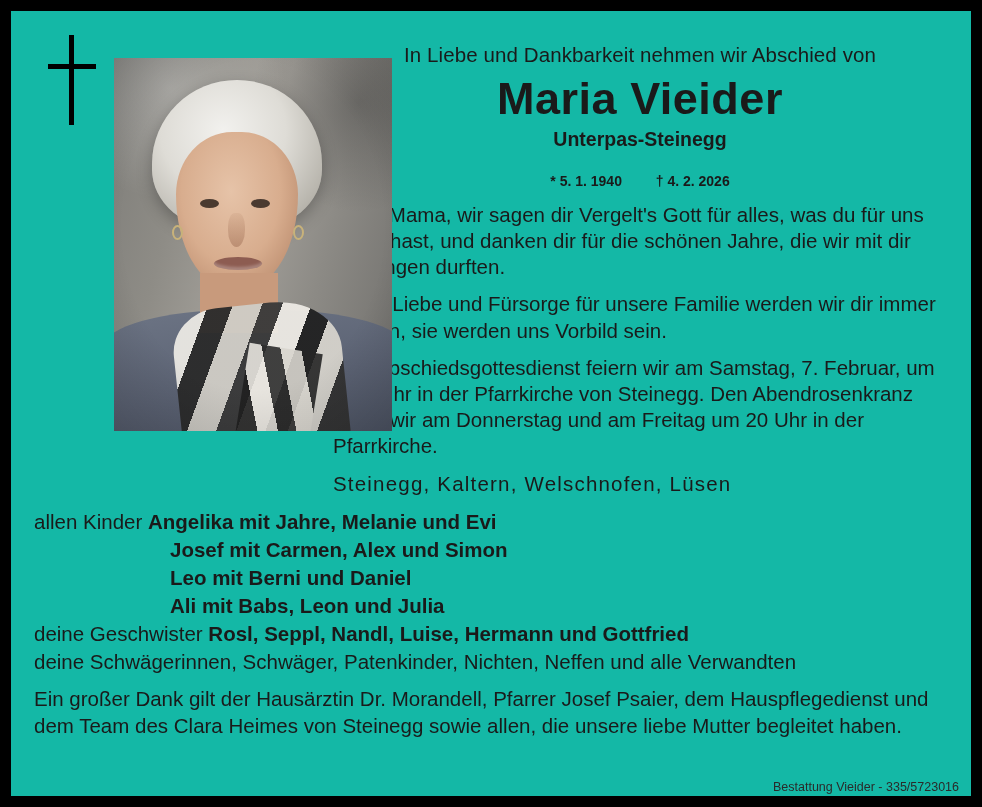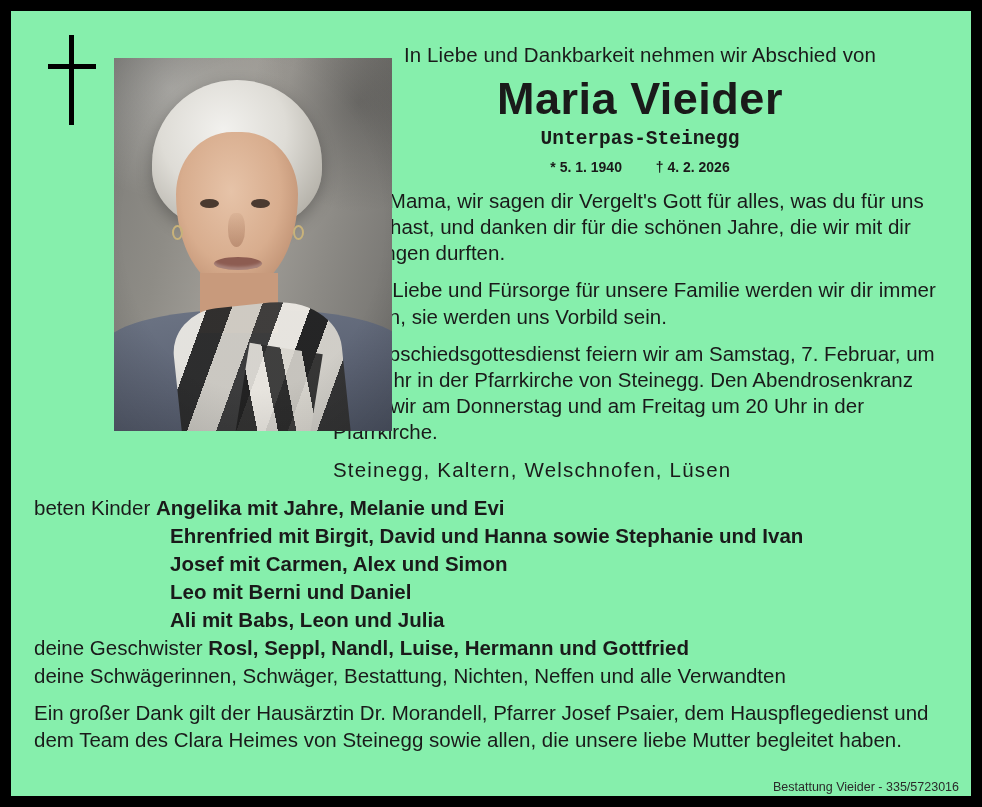--- a/index.html
+++ b/index.html
@@ -12,21 +12,21 @@
     width: 982px;
     height: 807px;
     font-family: "Liberation Sans", sans-serif;
     color: #1a1a1a;
     overflow: hidden;
   }
   .obituary {
     position: relative;
     width: 982px;
     height: 807px;
-    background: #86efac;
+    background: #14b8a6;
     border: 11px solid #000000;
     padding: 10px 20px 4px 20px;
   }
   
   .cross {
     position: absolute;
     left: 37px;
     top: 24px;
     width: 48px;
     height: 90px;
@@ -182,22 +182,21 @@
     margin-bottom: 4px;
   }
   .widow {
     font-size: 26px;
     font-weight: bold;
     margin-bottom: 8px;
   }
   .place {
     font-size: 19.5px;
     font-weight: bold;
-    margin-bottom: 9px;
-    font-family: Liberation Mono, monospace;
+    margin-bottom: 22px;
   }
   .dates {
     font-size: 14px;
     font-weight: bold;
     margin-bottom: 13px;
   }
   .dates .gap { display: inline-block; width: 26px; }
   .para {
     font-size: 20.5px;
     line-height: 1.28;
@@ -288,38 +287,35 @@
       <div class="para">Liebe Mama, wir sagen dir Vergelt's Gott für alles, was du für uns getan hast, und danken dir für die schönen Jahre, die wir mit dir verbringen durften.</div>
       <div class="para">Deine Liebe und Fürsorge für unsere Familie werden wir dir immer danken, sie werden uns Vorbild sein.</div>
       <div class="para last">Den Abschiedsgottesdienst feiern wir am Samstag, 7. Februar, um 9.30 Uhr in der Pfarrkirche von Steinegg. Den Abendrosenkranz beten wir am Donnerstag und am Freitag um 20 Uhr in der Pfarrkirche.</div>
       <div class="places-line">Steinegg, Kaltern, Welschnofen, Lüsen</div>
     </div>
   </div>
 
   <div class="bottom-area">
     <ul class="family-list">
       <li>
-        <span>beten Kinder </span><b>Angelika mit Jahre, Melanie und Evi</b>
-      </li>
-      <li class="indent">
-        <b>Ehrenfried mit Birgit, David und Hanna sowie Stephanie und Ivan</b>
+        <span>allen Kinder </span><b>Angelika mit Jahre, Melanie und Evi</b>
       </li>
       <li class="indent">
         <b>Josef mit Carmen, Alex und Simon</b>
       </li>
       <li class="indent">
         <b>Leo mit Berni und Daniel</b>
       </li>
       <li class="indent">
         <b>Ali mit Babs, Leon und Julia</b>
       </li>
       <li>
         <span>deine Geschwister </span><b>Rosl, Seppl, Nandl, Luise, Hermann und Gottfried</b>
       </li>
       <li>
-        <span>deine Schwägerinnen, Schwäger, Bestattung, Nichten, Neffen und alle Verwandten</span>
+        <span>deine Schwägerinnen, Schwäger, Patenkinder, Nichten, Neffen und alle Verwandten</span>
       </li>
     </ul>
     <div class="closing">Ein großer Dank gilt der Hausärztin Dr. Morandell, Pfarrer Josef Psaier, dem Hauspflegedienst und dem Team des Clara Heimes von Steinegg sowie allen, die unsere liebe Mutter begleitet haben.</div>
   </div>
 
   <div class="agency">Bestattung Vieider - 335/5723016</div>
 </div>
 
 </body></html>

